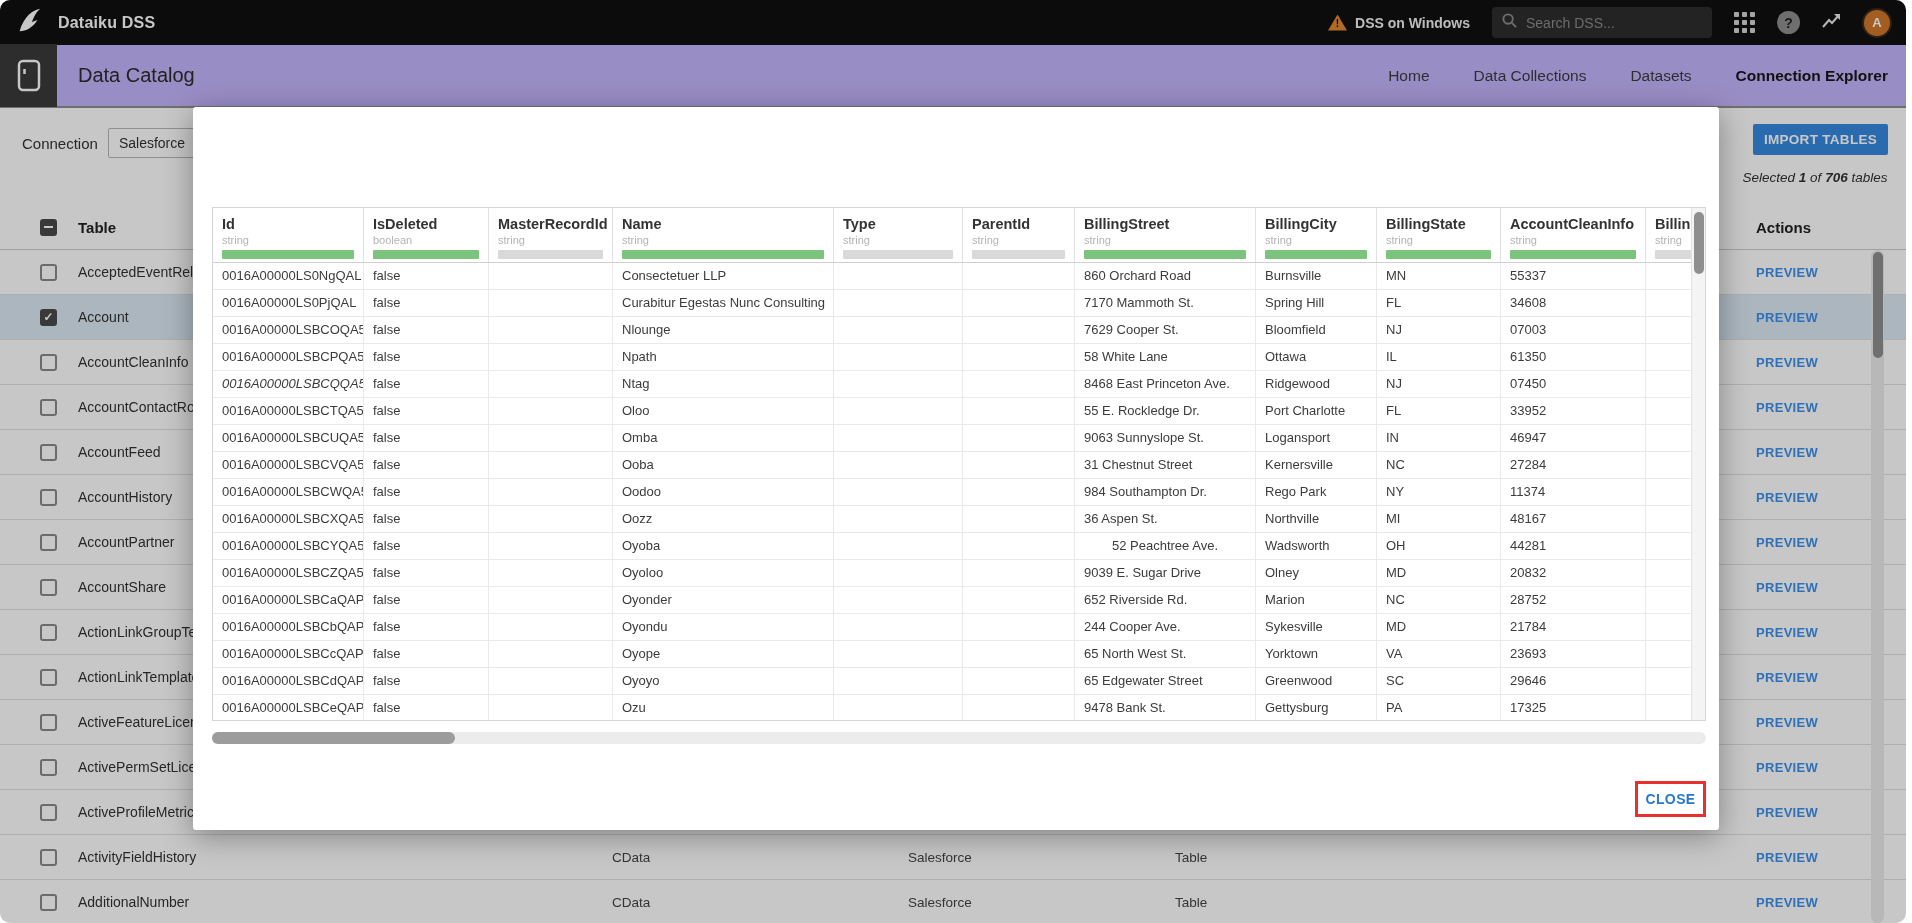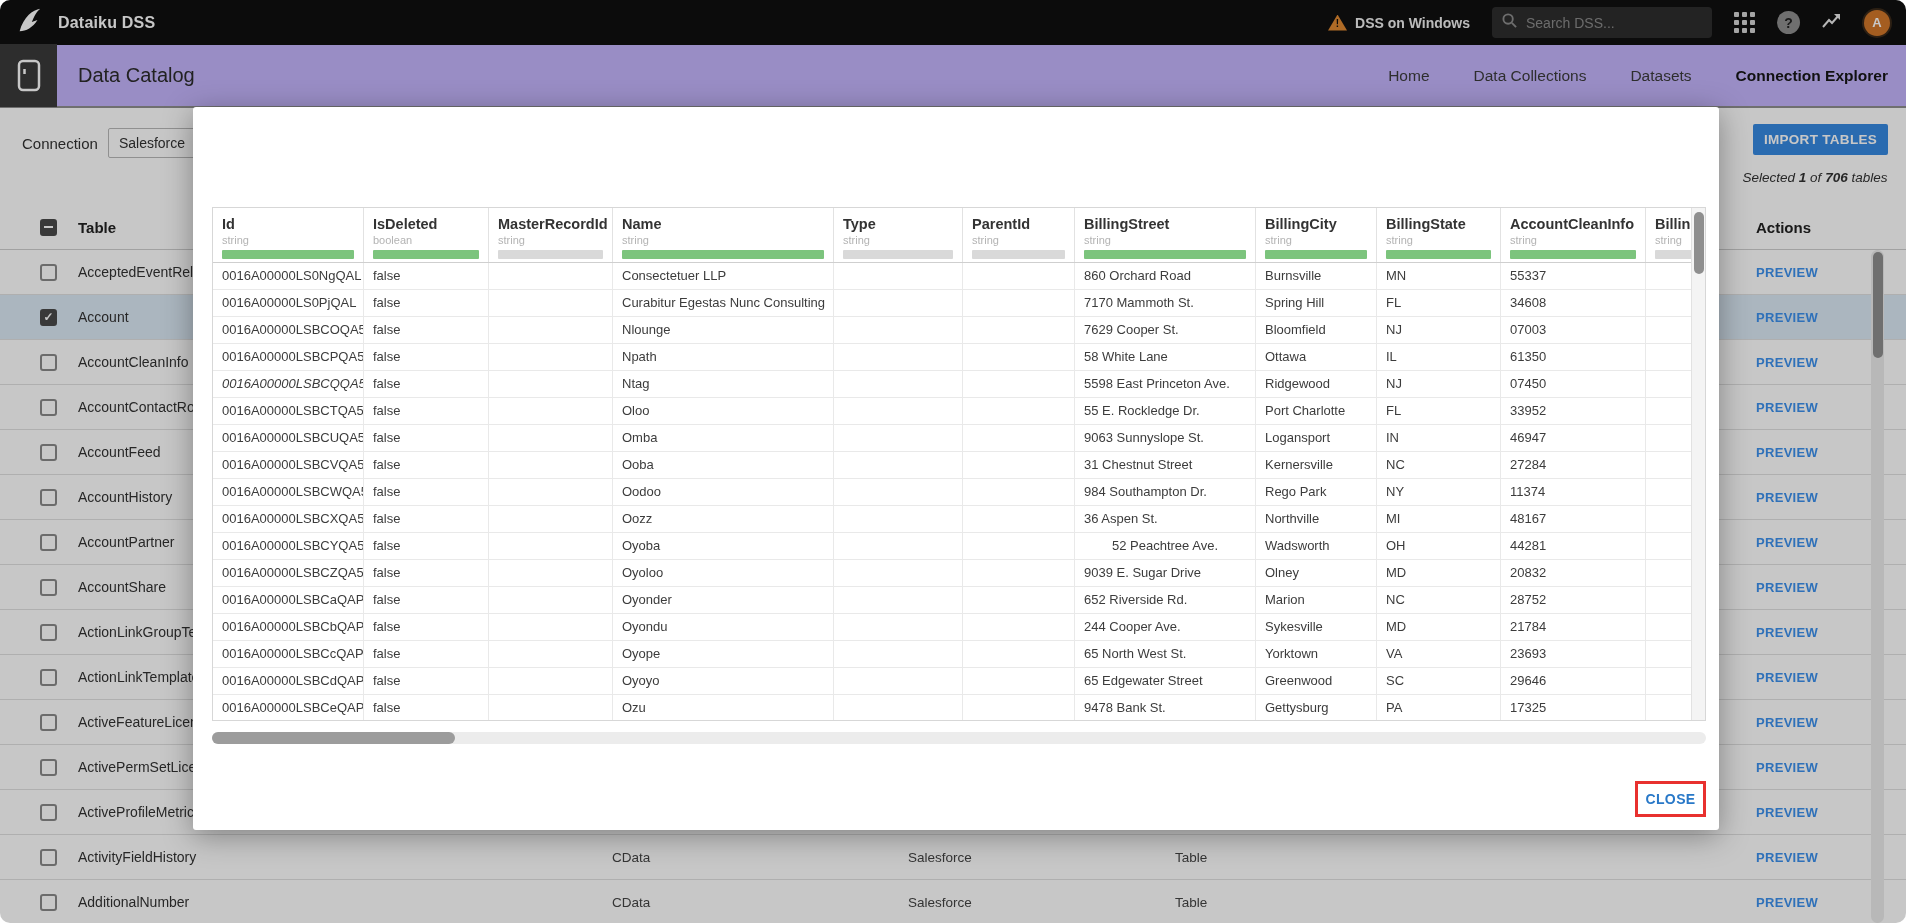--- a/index.html
+++ b/index.html
@@ -411,21 +411,21 @@
             <div class="tcell" style="width: 145px;">61350</div>
             <div class="tcell" style="width: 120px;"></div>
           </div>
           <div class="trow">
             <div class="tcell" style="width: 151px; font-style: italic;">0016A00000LSBCQQA5</div>
             <div class="tcell" style="width: 125px;">false</div>
             <div class="tcell" style="width: 124px;"></div>
             <div class="tcell" style="width: 221px;">Ntag</div>
             <div class="tcell" style="width: 129px;"></div>
             <div class="tcell" style="width: 112px;"></div>
-            <div class="tcell" style="width: 181px;">5598 East Princeton Ave.</div>
+            <div class="tcell" style="width: 181px;">8468 East Princeton Ave.</div>
             <div class="tcell" style="width: 121px;">Ridgewood</div>
             <div class="tcell" style="width: 124px;">NJ</div>
             <div class="tcell" style="width: 145px;">07450</div>
             <div class="tcell" style="width: 120px;"></div>
           </div>
           <div class="trow">
             <div class="tcell" style="width: 151px;">0016A00000LSBCTQA5</div>
             <div class="tcell" style="width: 125px;">false</div>
             <div class="tcell" style="width: 124px;"></div>
             <div class="tcell" style="width: 221px;">Oloo</div>

